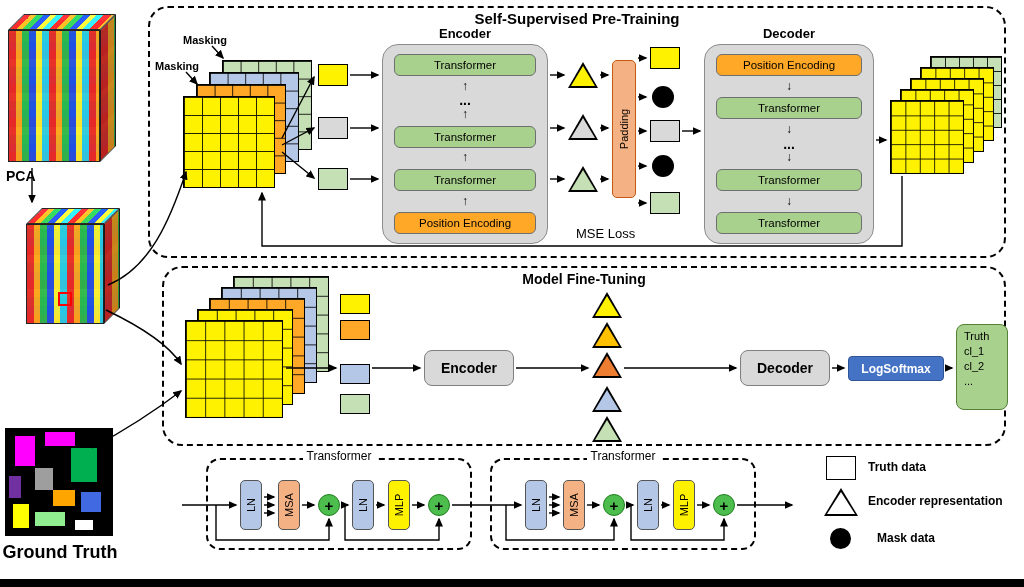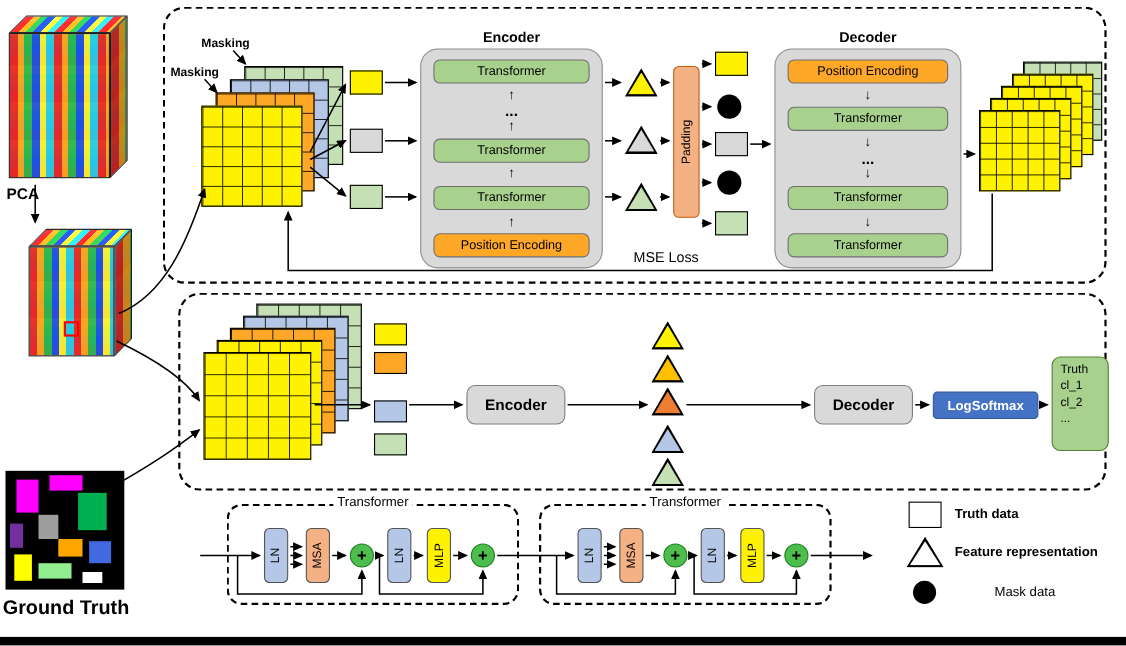--- a/index.html
+++ b/index.html
@@ -60,20 +60,21 @@
     <div class="blob" style="left:4px;top:48px;width:12px;height:22px;background:#7030a0"></div>
     <div class="blob" style="left:8px;top:76px;width:16px;height:24px;background:#ffff00"></div>
     <div class="blob" style="left:48px;top:62px;width:22px;height:16px;background:#ffa500"></div>
     <div class="blob" style="left:76px;top:64px;width:20px;height:20px;background:#4169e1"></div>
     <div class="blob" style="left:30px;top:84px;width:30px;height:14px;background:#90ee90"></div>
     <div class="blob" style="left:70px;top:92px;width:18px;height:10px;background:#ffffff"></div>
   </div>
   <div class="ttl" style="left:0px;top:542px;width:120px;font-size:18px">Ground Truth</div>
 
   <div class="dash" style="left:148px;top:6px;width:858px;height:252px"></div>
+  <div class="ttl" style="left:148px;top:10px;width:858px;font-size:15px">Self-Supervised Pre-Training</div>
 
   <div class="abs" style="left:183px;top:34px;font-weight:bold;font-size:11px">Masking</div>
   <div class="abs" style="left:155px;top:60px;font-weight:bold;font-size:11px">Masking</div>
 
   <div class="grid" style="left:222px;top:60px;width:90px;height:90px;--c:var(--lightgreen)"></div>
   <div class="grid" style="left:209px;top:72px;width:90px;height:90px;--c:var(--blue)"></div>
   <div class="grid" style="left:196px;top:84px;width:90px;height:90px;--c:var(--orange)"></div>
   <div class="grid" style="left:183px;top:96px;width:92px;height:92px;--c:var(--yellow)"></div>
 
   <div class="tok" style="left:318px;top:64px;width:30px;height:22px;background:var(--yellow)"></div>
@@ -128,20 +129,21 @@
 
   <div class="grid" style="left:930px;top:56px;width:72px;height:72px;--c:var(--lightgreen)"></div>
   <div class="grid" style="left:920px;top:67px;width:74px;height:74px;--c:var(--yellow)"></div>
   <div class="grid" style="left:910px;top:78px;width:74px;height:74px;--c:var(--yellow)"></div>
   <div class="grid" style="left:900px;top:89px;width:74px;height:74px;--c:var(--yellow)"></div>
   <div class="grid" style="left:890px;top:100px;width:74px;height:74px;--c:var(--yellow)"></div>
 
   <div class="abs" style="left:576px;top:226px;font-weight:normal;font-size:13px">MSE Loss</div>
 
   <div class="dash" style="left:162px;top:266px;width:844px;height:180px"></div>
+  <div class="ttl" style="left:162px;top:271px;width:844px;font-size:14px">Model Fine-Tuning</div>
 
   <div class="grid" style="left:233px;top:276px;width:96px;height:96px;--c:var(--lightgreen)"></div>
   <div class="grid" style="left:221px;top:287px;width:96px;height:96px;--c:var(--blue)"></div>
   <div class="grid" style="left:209px;top:298px;width:96px;height:96px;--c:var(--orange)"></div>
   <div class="grid" style="left:197px;top:309px;width:96px;height:96px;--c:var(--yellow)"></div>
   <div class="grid" style="left:185px;top:320px;width:98px;height:98px;--c:var(--yellow)"></div>
 
   <div class="tok" style="left:340px;top:294px;width:30px;height:20px;background:var(--yellow)"></div>
   <div class="tok" style="left:340px;top:320px;width:30px;height:20px;background:var(--orange)"></div>
   <div class="tok" style="left:340px;top:364px;width:30px;height:20px;background:var(--blue)"></div>
@@ -209,23 +211,23 @@
       <span>MLP</span>
     </div>
   <div class="plus" style="left:713px;top:494px">+</div>
 
 
   <div class="abs" style="left:826px;top:456px;width:30px;height:24px;border:1.5px solid #000;background:#fff"></div>
   <div class="abs" style="left:868px;top:460px;font-weight:bold;font-size:12px">Truth data</div>
   <div class="tri" style="left:824px;top:488px;width:34px;height:28px">
       <i style="background:#fff"></i>
     </div>
-  <div class="abs" style="left:868px;top:494px;font-weight:bold;font-size:12px">Feature representation</div>
+  <div class="abs" style="left:868px;top:494px;font-weight:bold;font-size:12px">Encoder representation</div>
   <div class="dot" style="left:830px;top:528px;width:21px;height:21px"></div>
-  <div class="abs" style="left:904px;top:531px;font-weight:normal;font-size:12px">Mask data</div>
+  <div class="abs" style="left:877px;top:531px;font-weight:bold;font-size:12px">Mask data</div>
 
   <div class="abs" style="left:0;top:579px;width:1024px;height:8px;background:#000"></div>
 
   <svg class="wires" width="1024" height="587" viewBox="0 0 1024 587">
     <defs>
       <marker id="ah" markerWidth="9" markerHeight="8" refX="7.5" refY="4" orient="auto" markerUnits="userSpaceOnUse">
         <path d="M0,0 L9,4 L0,8 z" fill="#000"></path>
       </marker>
     </defs>
     <g stroke="#000" stroke-width="1.4" fill="none">

